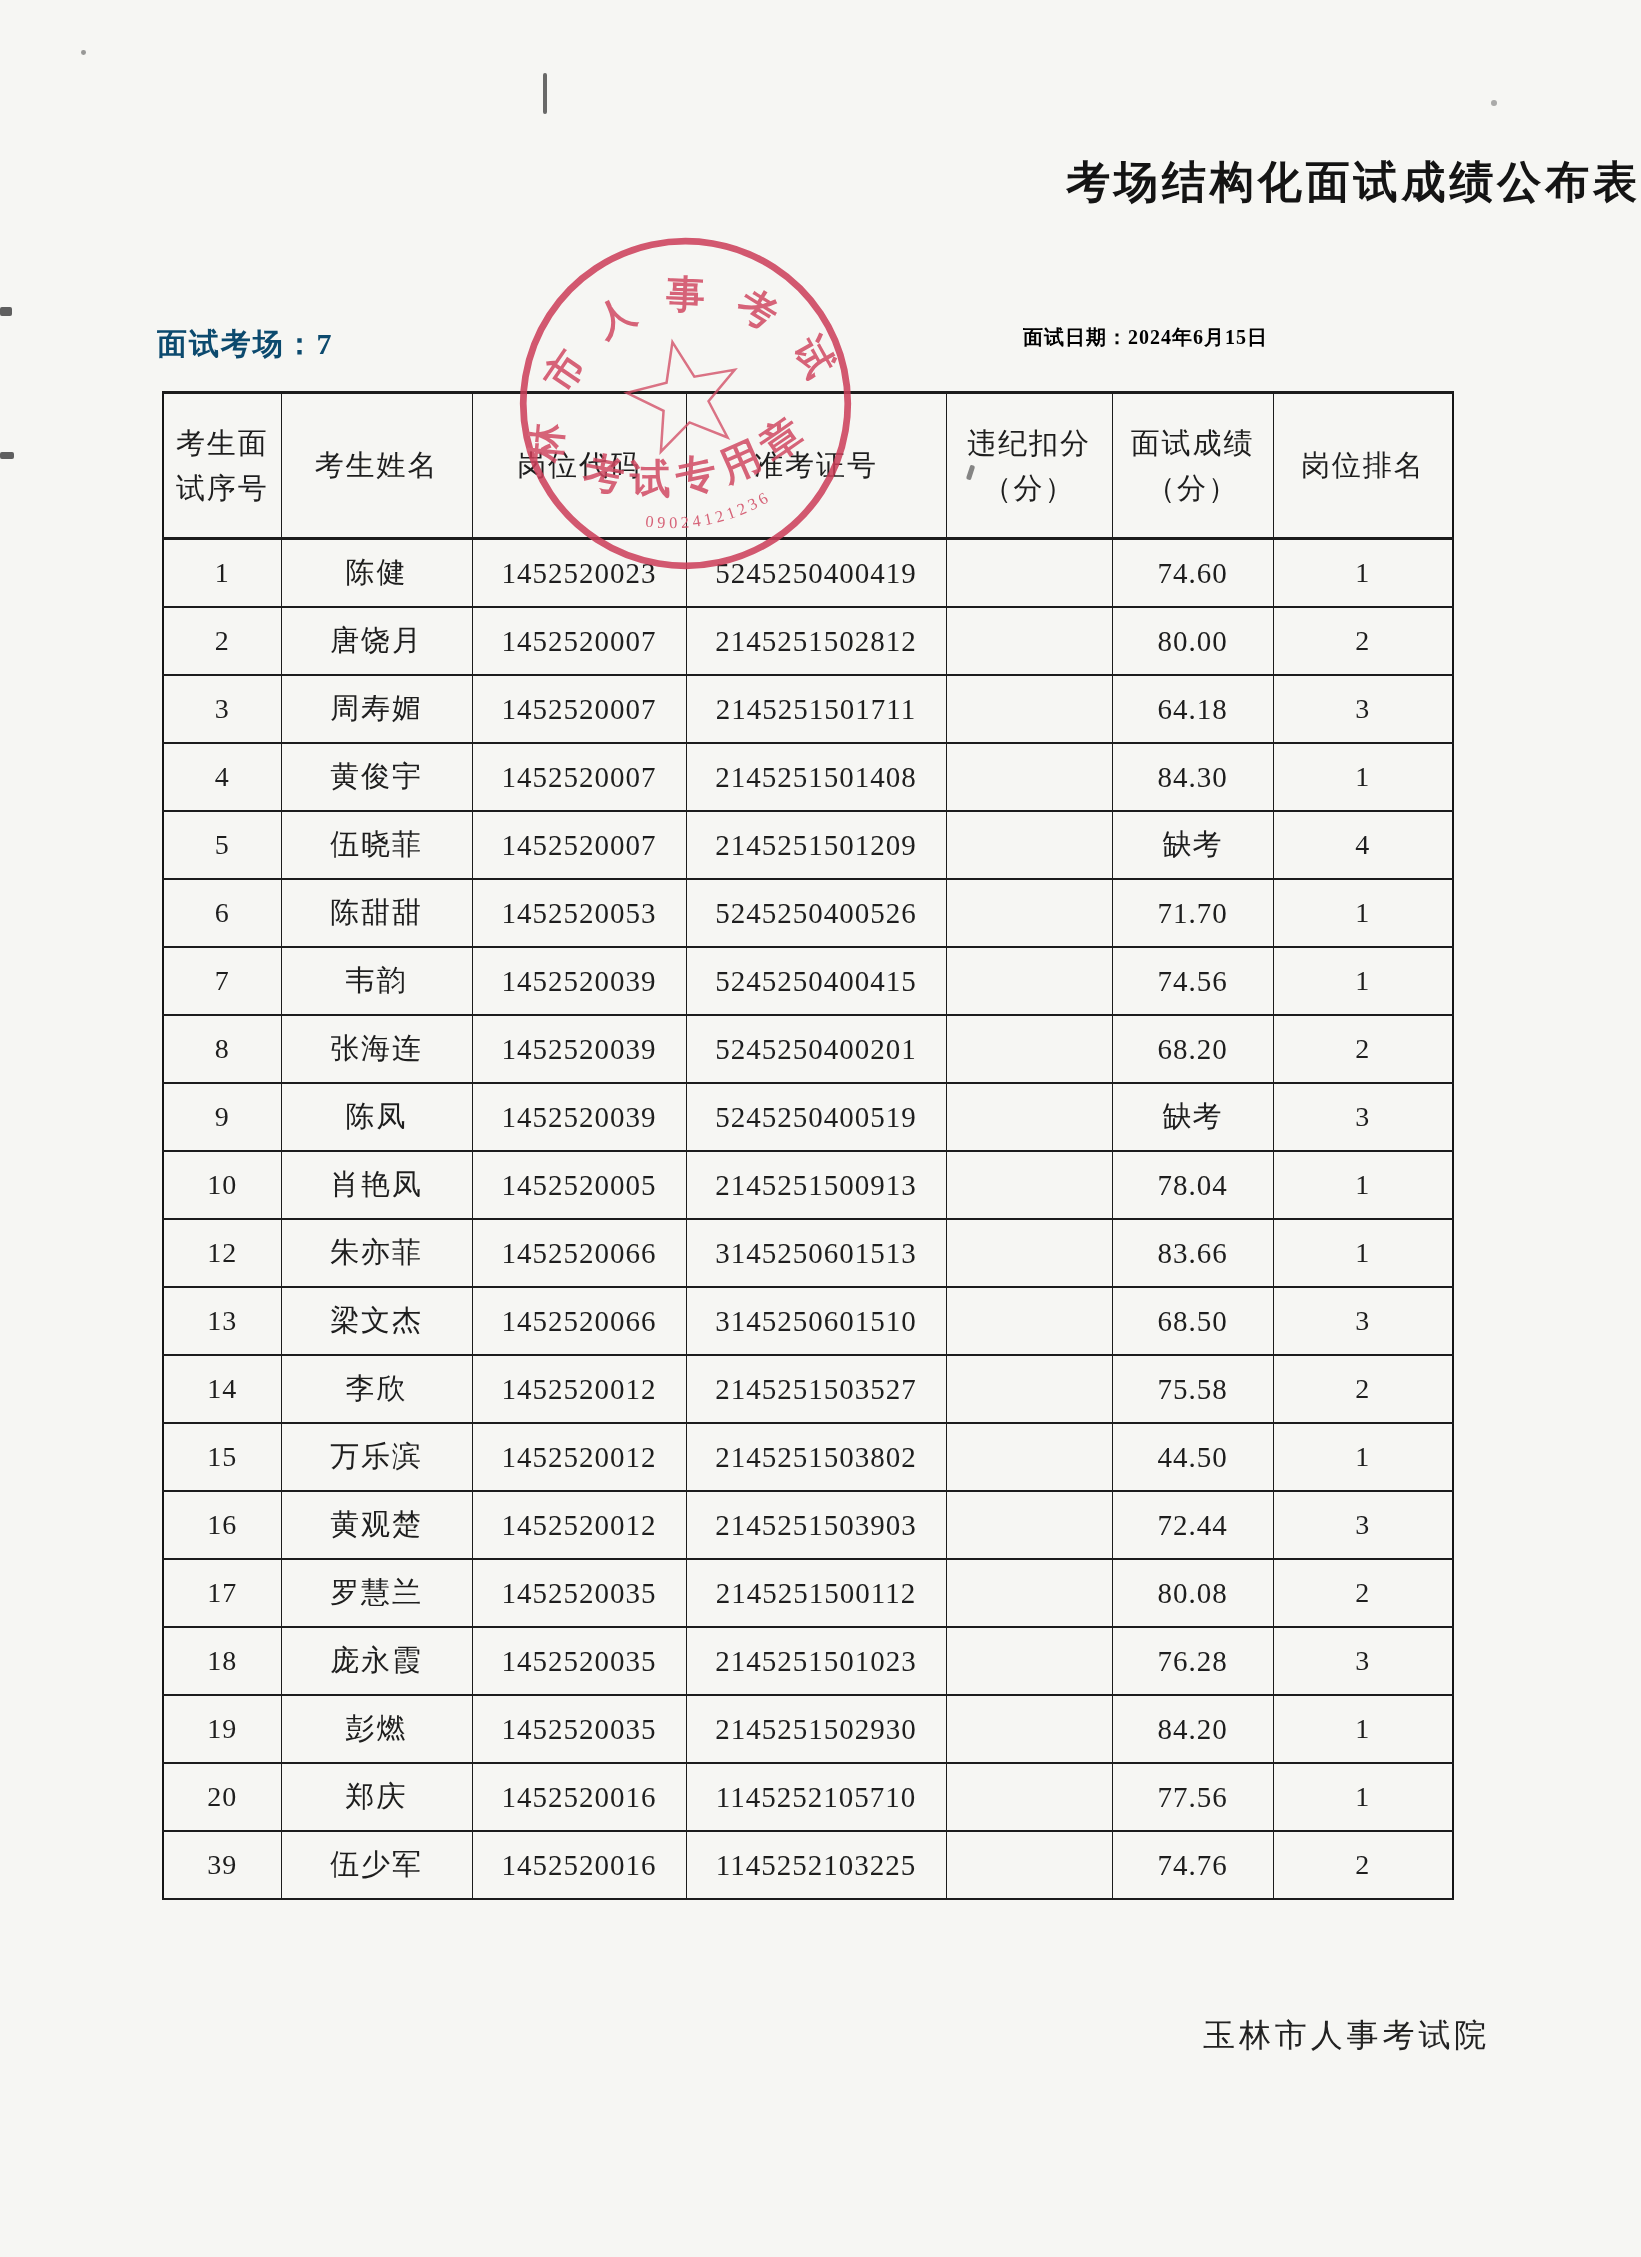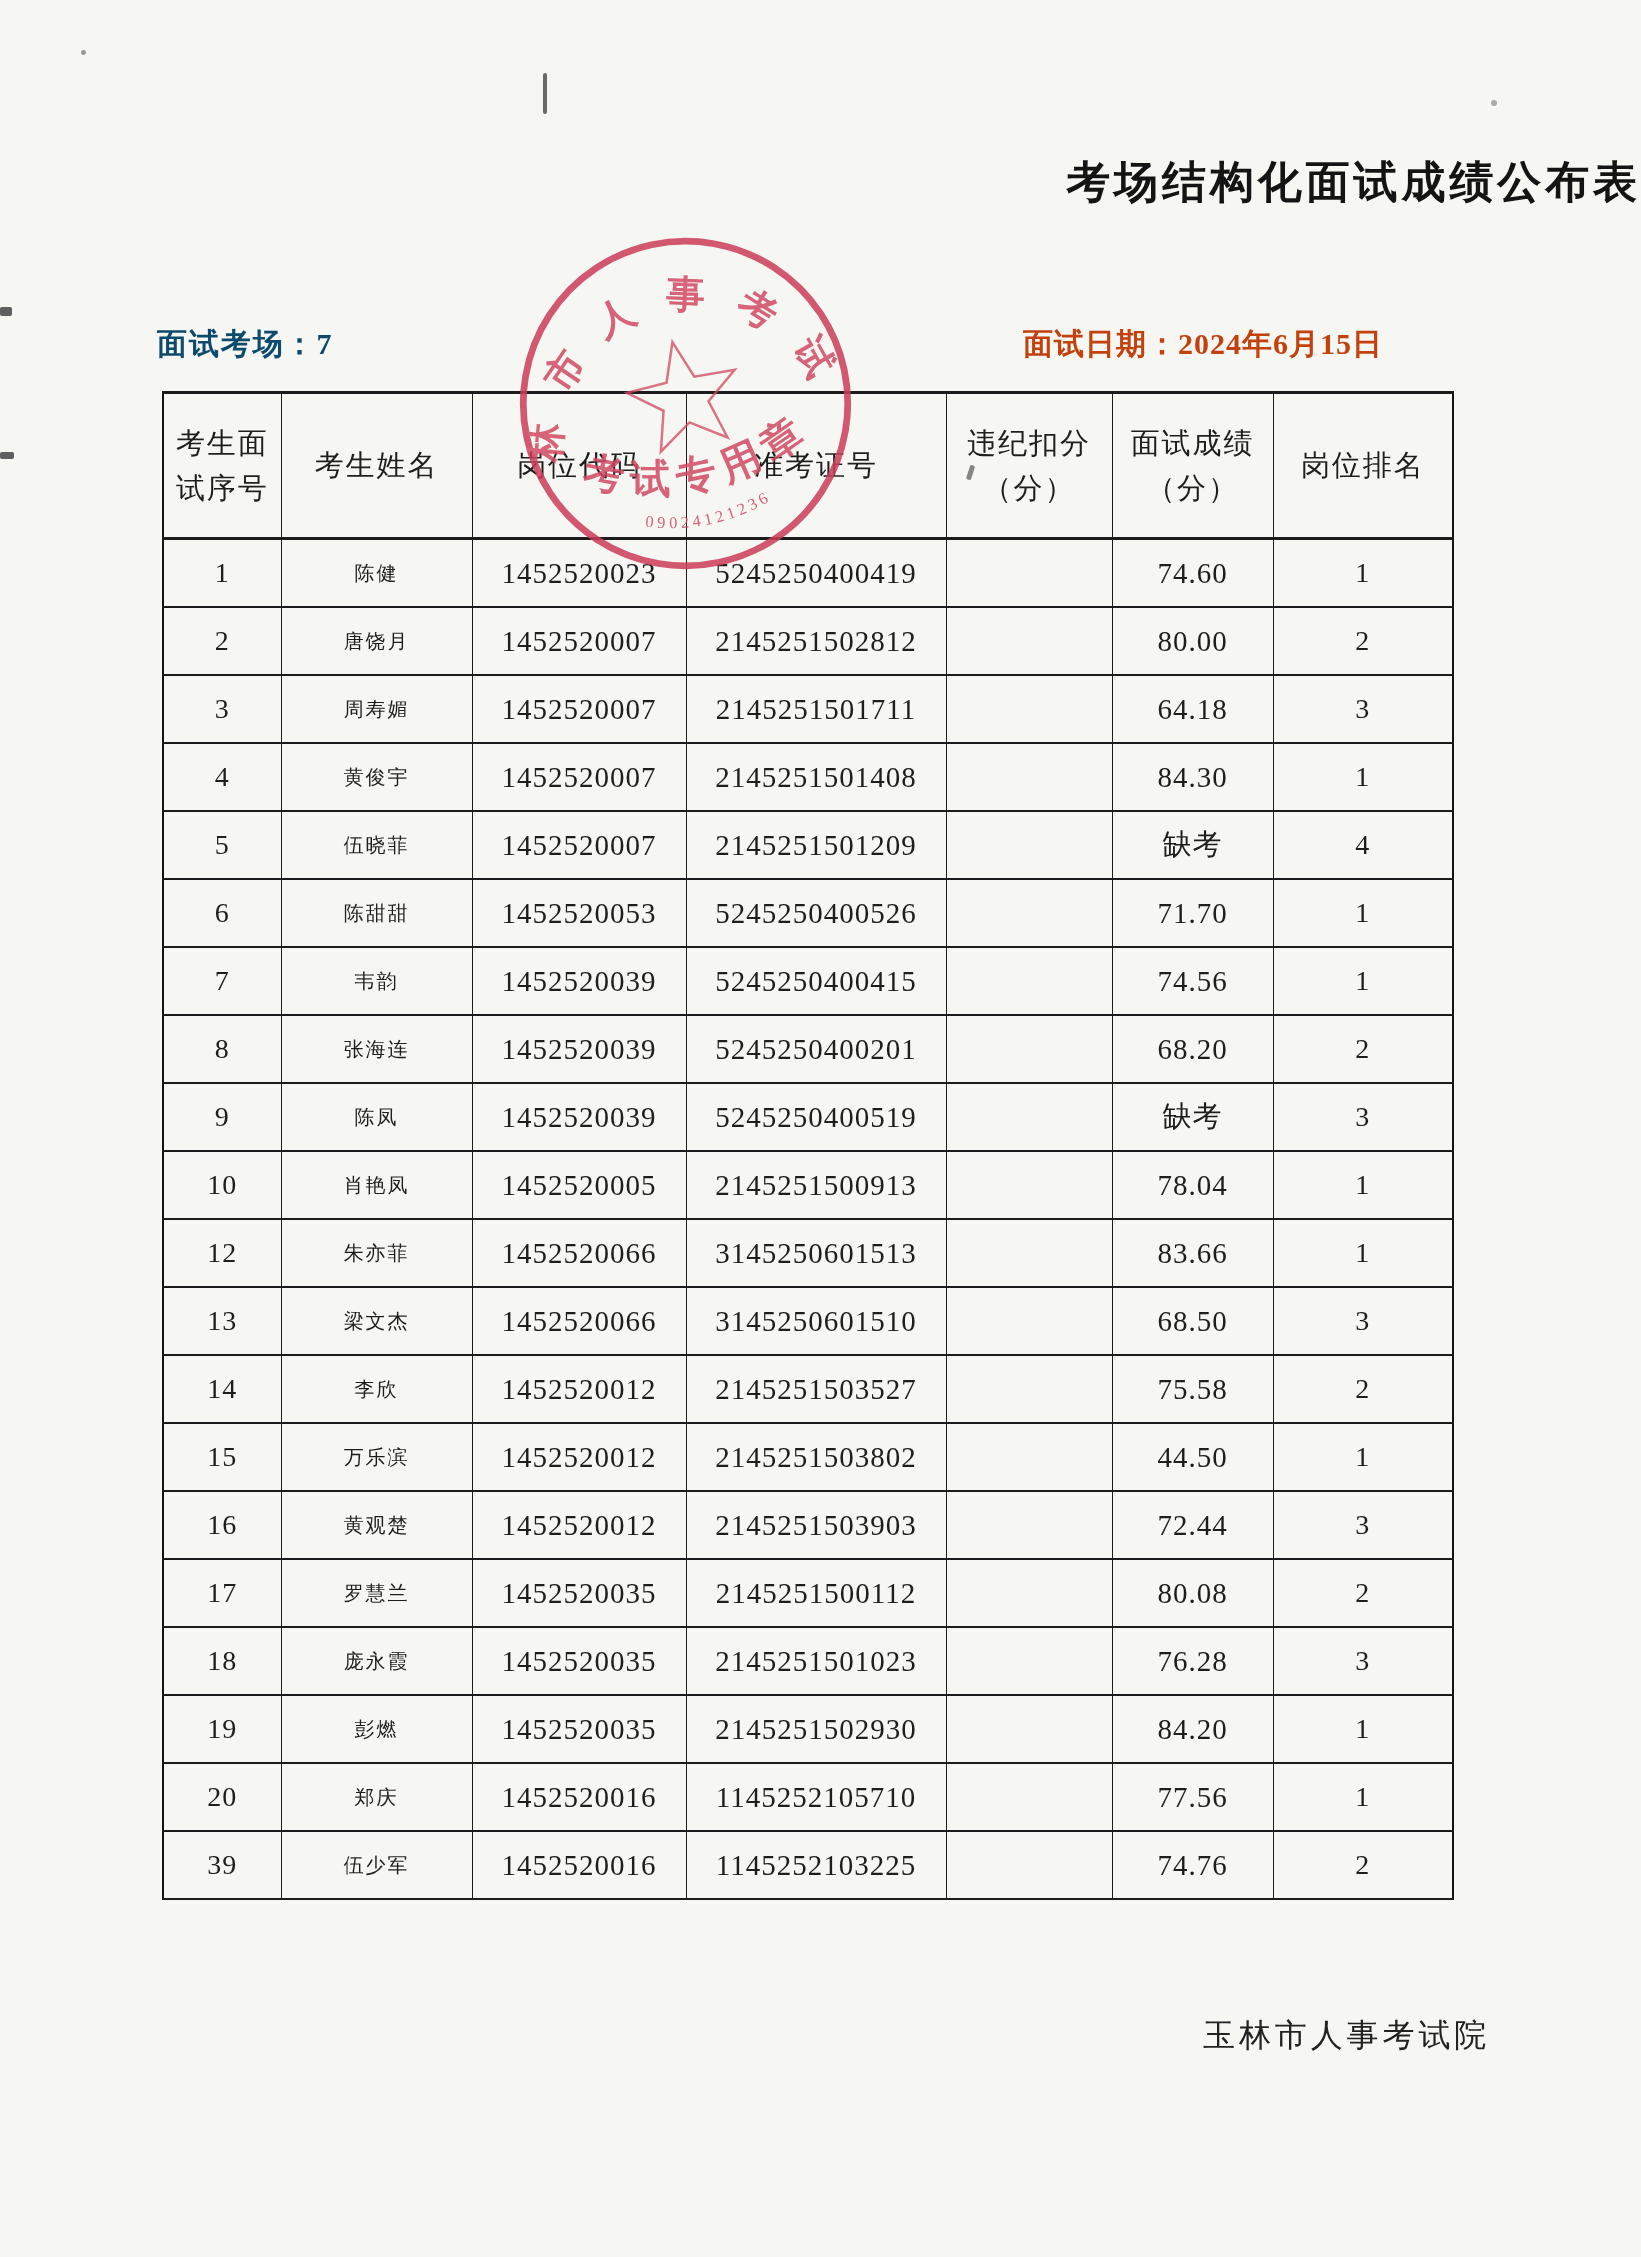--- a/index.html
+++ b/index.html
@@ -17,21 +17,21 @@
     position:absolute;top:153px;left:0;width:100%;
     text-align:right;font-size:44px;font-weight:bold;letter-spacing:3.9px;
     color:#141414;
   }
   .meta-room{
     position:absolute;top:324px;left:157px;
     font-size:30px;font-weight:bold;letter-spacing:1.9px;color:#0c4a6e;
   }
   .meta-date{
     position:absolute;top:324px;left:1023px;
-    font-size:30px;font-weight:bold;letter-spacing:1px;color:#c2410c;
+    font-size:20px;font-weight:bold;letter-spacing:1px;color:#000000;
   }
   table.score-table{
     position:absolute;left:162px;top:391px;width:1290px;
     border-collapse:collapse;table-layout:fixed;
     background:transparent;
     border-radius:26px;
   }
   .score-table th,.score-table td{
     border:1.9px solid #1c1c1c;
     border-top-width:2.9px;border-bottom-width:2.9px;
@@ -42,21 +42,21 @@
   }
   .score-table th{
     height:143px;
     font-size:29px;font-weight:normal;line-height:1.55;letter-spacing:1.9px;
     border-top-width:3.9px;border-bottom-width:3.9px;
   }
   .score-table td{
     height:66px;
     font-size:28px;letter-spacing:1px;
   }
-  .score-table td.c-name{font-size:20px;letter-spacing:1.9px;}
+  .score-table td.c-name{font-size:29px;letter-spacing:1.9px;}
   .score-table td.c-num{font-size:29px;letter-spacing:1px;}
   .score-table{border:2.9px solid #151515;}
   .doc-footer{
     position:absolute;top:2014px;left:1203px;
     font-size:32px;letter-spacing:3.9px;color:#222;
   }
   
   .stamp{
     position:absolute;left:502px;top:220px;width:367px;height:367px;
     transform:rotate(-12deg);

